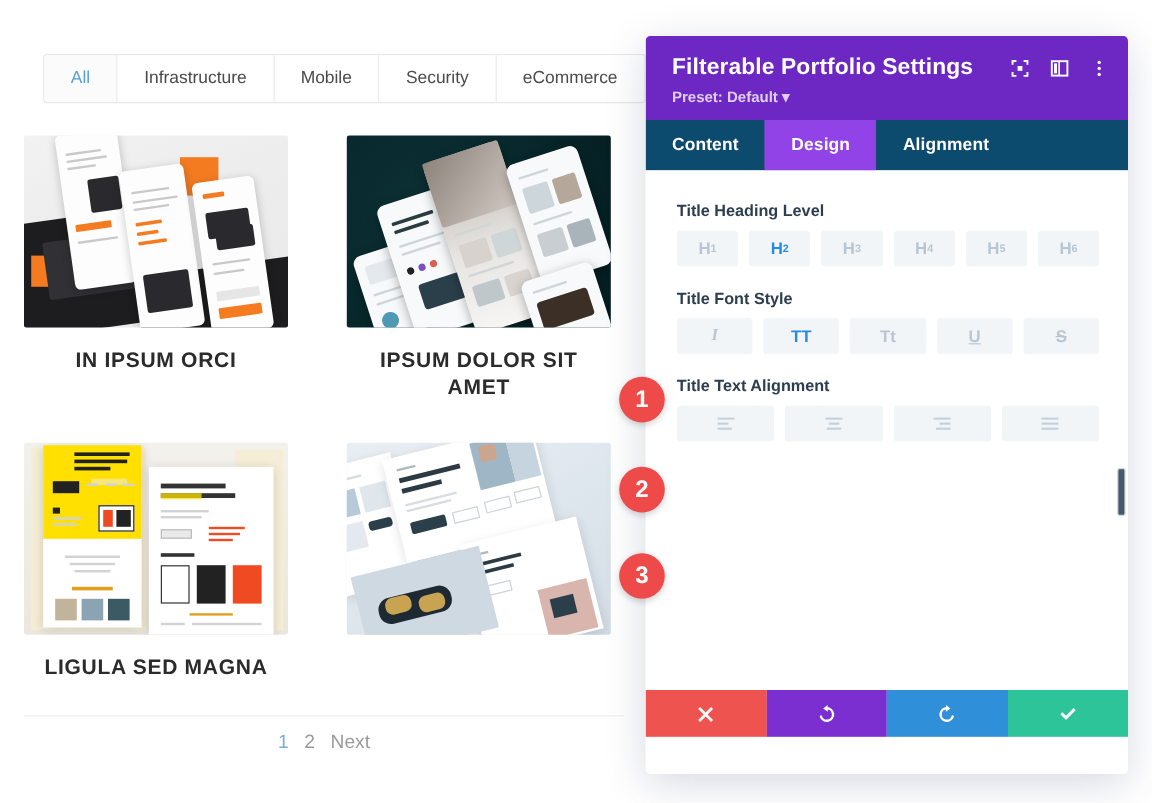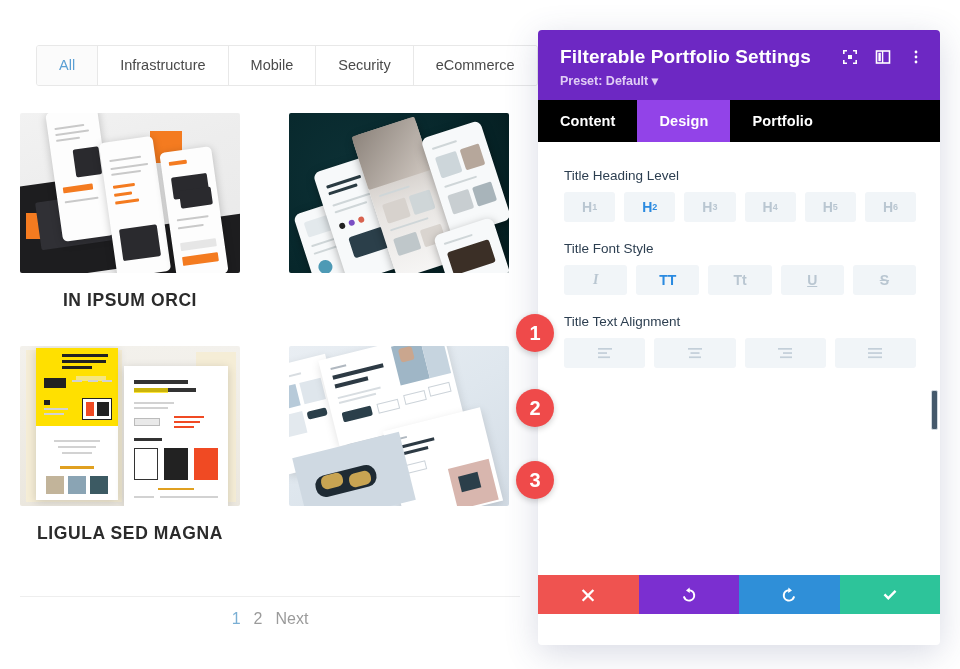--- a/index.html
+++ b/index.html
@@ -97,38 +97,38 @@
     box-shadow: 0 8px 34px rgba(60,70,120,.20);
     overflow: hidden;
   }
   .panel-head { background:#6d28c3; padding: 16px 20px 12px 22px; position:relative; }
   .panel-title { color:#fff; font-size:19px; font-weight:bold; letter-spacing:.1px; }
   .panel-preset { color:#e0cdf5; font-size:12.5px; font-weight:bold; margin-top:5px; }
   .head-icons { position:absolute; right:16px; top:19px; display:flex; align-items:center; gap:17px; }
   .hicon { width:16px; height:16px; position:relative; cursor:pointer; }
   .hicon svg { display:block; }
 
-  .tabs { display:flex; background:#000000;align-items:flex-end; }
+  .tabs { display:flex; background:#0c4a6e;align-items:flex-end; }
   .tab {
     padding:13px 22px; color:#fff; font-size:14.5px; font-weight:bold; cursor:pointer;
     letter-spacing:.1px;
   }
   .tab.active { background:#9243e8; }
 
   .panel-body { position:relative; height:433px; background:#fff; overflow:hidden; }
   .body-inner { padding: 26px 24px 0 26px; }
 
   .section-head { display:flex; align-items:center; justify-content:space-between; margin-bottom:22px; }
   .section-title { color:#5a9ad6; font-size:19px; }
   .dots-v { display:flex; flex-direction:column; gap:3px; cursor:pointer; padding:3px; }
   .dots-v i { width:3px; height:3px; background:#3f9ae0; display:block; border-radius:1px; }
 
   .field { margin-bottom: 19px; }
   .field-label {
-    font-size:13.5px; font-weight:normal; color:#2c3e50; margin-bottom:9px;
+    font-size:13.5px; font-weight:bold; color:#2c3e50; margin-bottom:9px;
     display:flex; align-items:center; gap:9px;text-align:center;
   }
   .reset-ico { color:#2c3e50; font-size:14px; display:inline-block; }
 
   .btn-row { display:flex; gap:9px; }
   .sq-btn {
     flex:1; height:30px; background:#f1f5f8; border-radius:3px;
     display:flex; align-items:center; justify-content:center;
     font-size:14px; color:#b9c6d1; cursor:pointer; font-weight:bold;
   }
@@ -259,20 +259,21 @@
               <div class="im" style="left:34px;top:22px;width:20px;height:22px;background:#b6a79b;"></div>
               <div class="ln" style="left:8px;top:52px;width:34px;"></div>
               <div class="im" style="left:8px;top:62px;width:22px;height:20px;background:#c8ced1;"></div>
               <div class="im" style="left:34px;top:62px;width:20px;height:20px;background:#a8b4ba;"></div>
             </div>
             <div class="ph w" style="left:152px;top:112px;width:62px;height:62px;transform:rotate(-18deg);">
               <div class="ln" style="left:8px;top:10px;width:30px;"></div>
               <div class="im" style="left:8px;top:20px;width:44px;height:24px;background:#3b2f26;border-radius:3px;"></div>
             </div>
           </div>
+          <div class="item-title">IPSUM DOLOR SIT AMET</div>
         </div>
 
       </div>
 
       <div class="row-gap"></div>
 
       <div class="grid-row">
 
         <div class="grid-item">
           <div class="thumb t3">
@@ -398,21 +399,21 @@
             <circle cx="8" cy="8" r="1.4" fill="#fff"></circle>
             <circle cx="8" cy="13" r="1.4" fill="#fff"></circle>
           </svg>
         </div>
       </div>
     </div>
 
     <div class="tabs">
       <div class="tab">Content</div>
       <div class="tab active">Design</div>
-      <div class="tab">Portfolio</div>
+      <div class="tab">Alignment</div>
     </div>
 
     <div class="panel-body">
       <div class="body-inner">
 
 
         <div class="field">
           <div class="field-label">Title Heading Level</div>
           <div class="btn-row">
             <div class="sq-btn">H<sub>1</sub></div>

